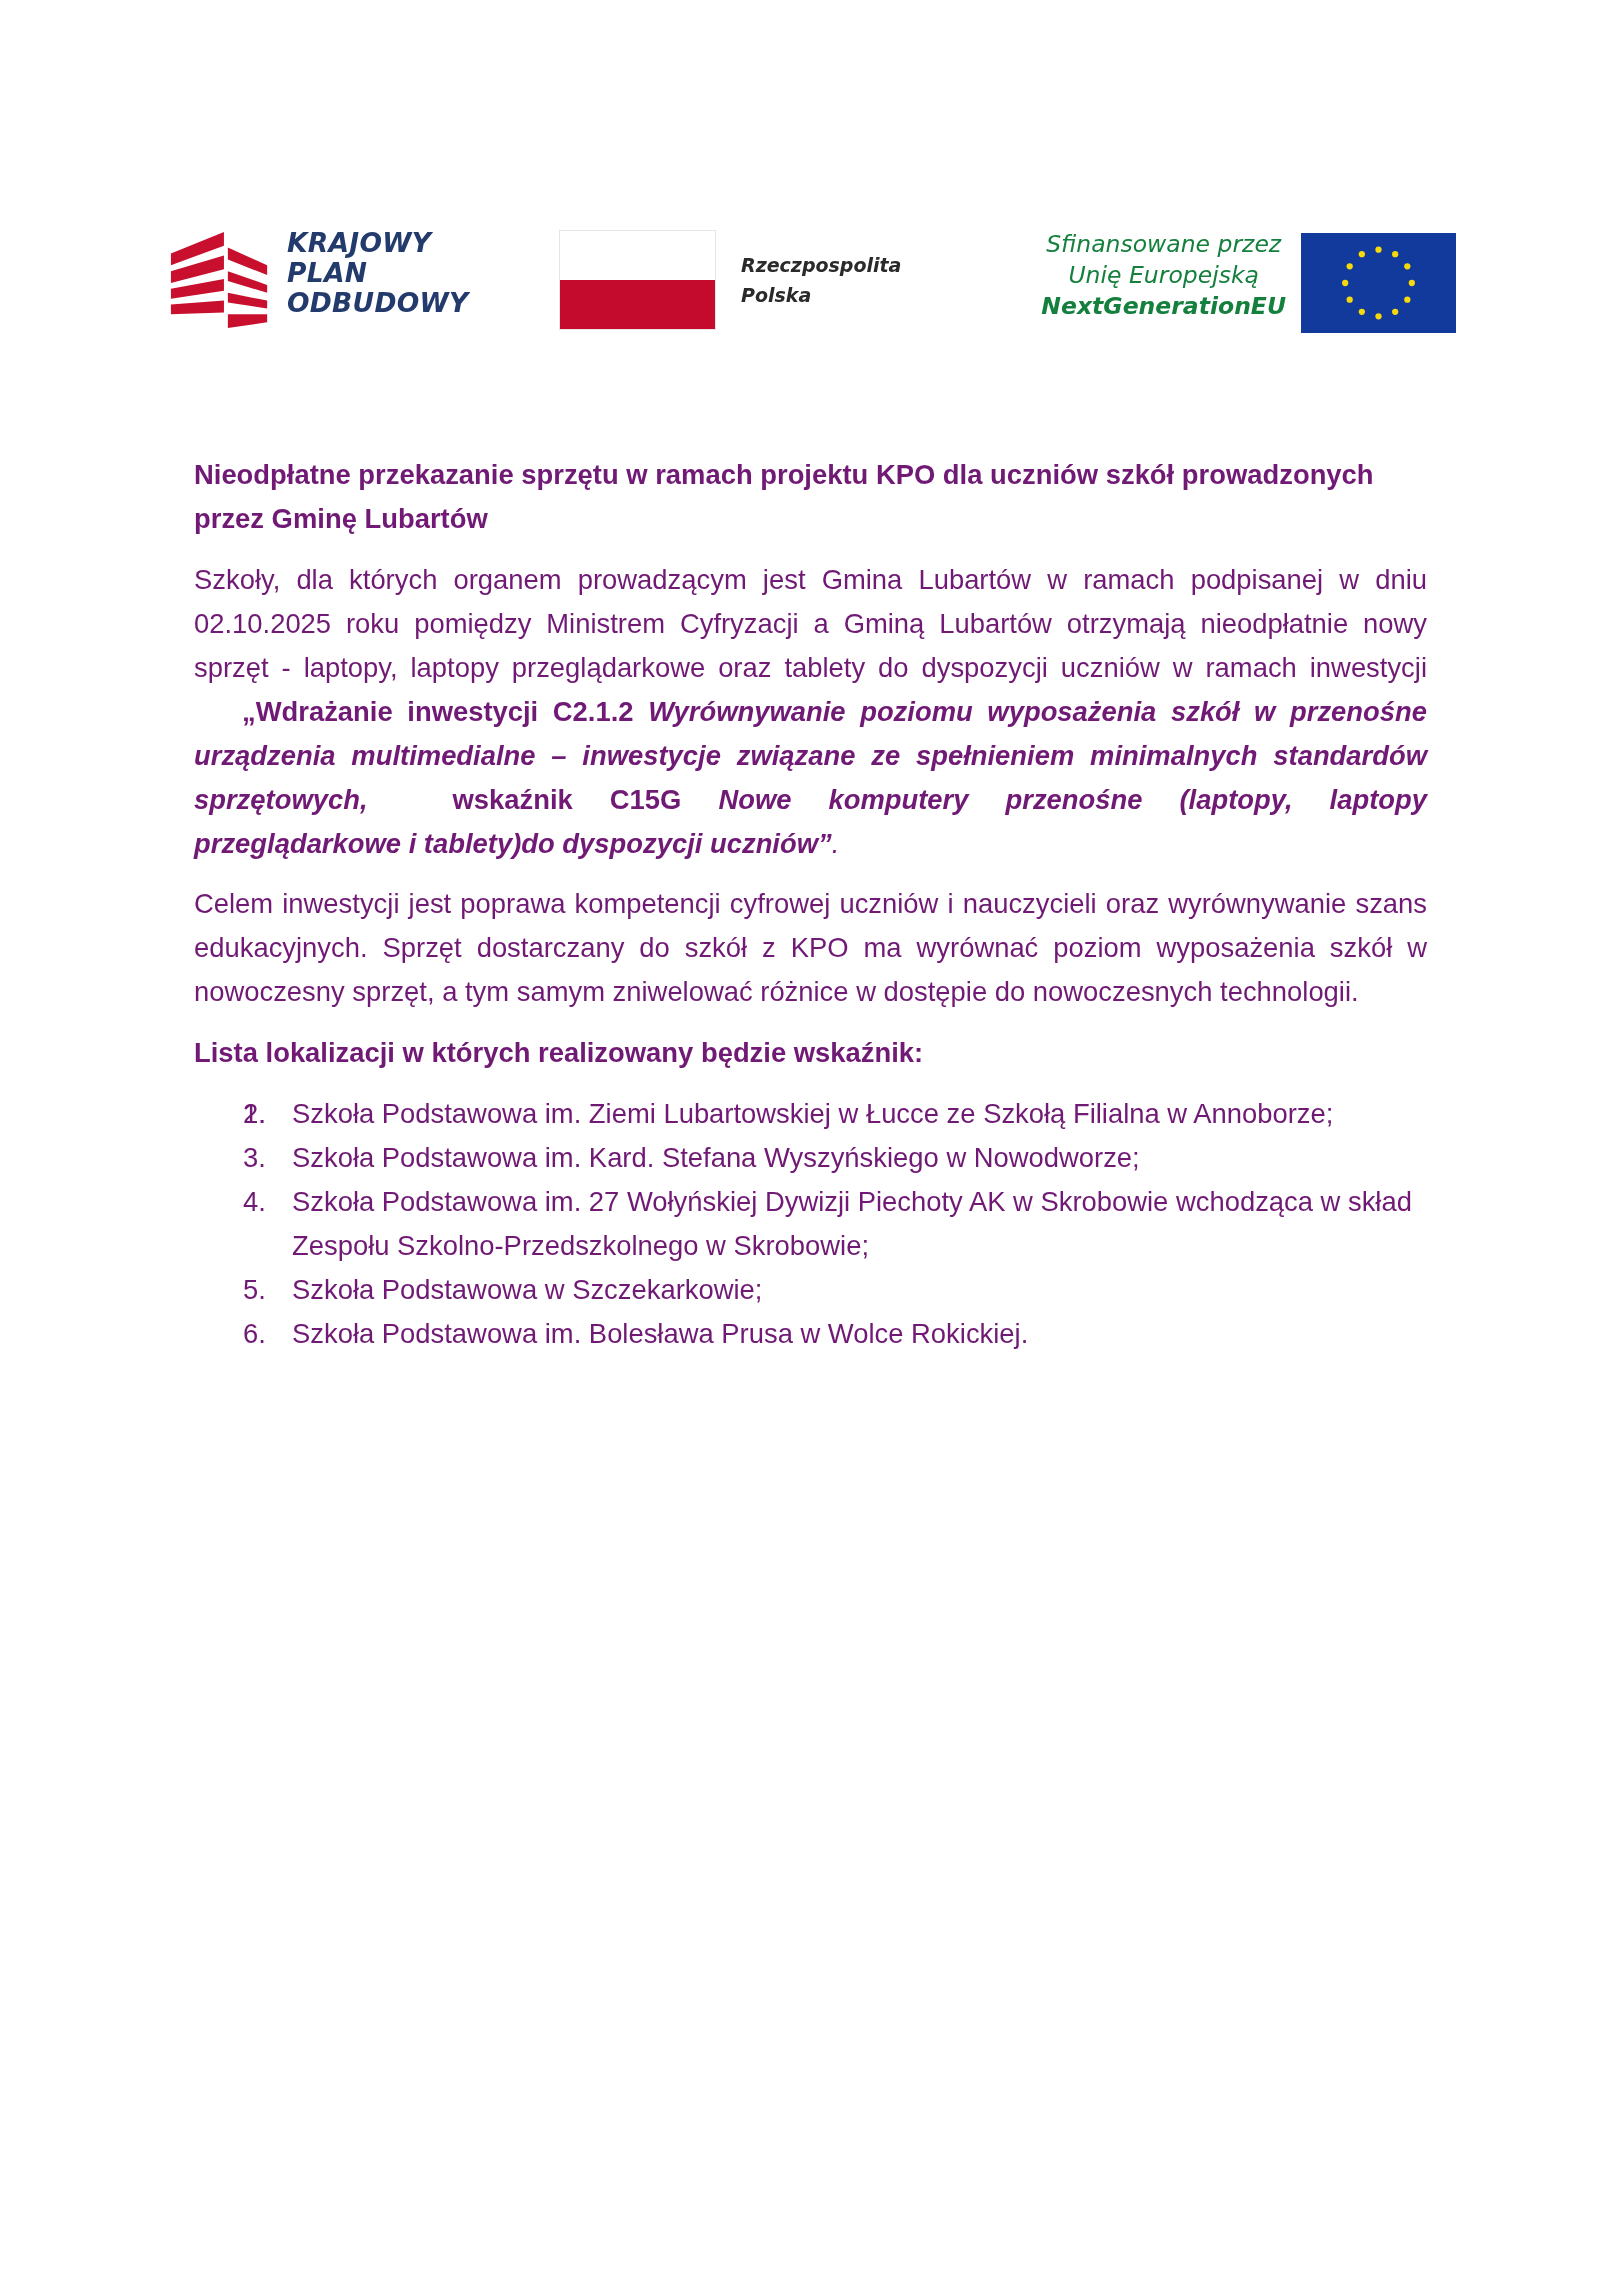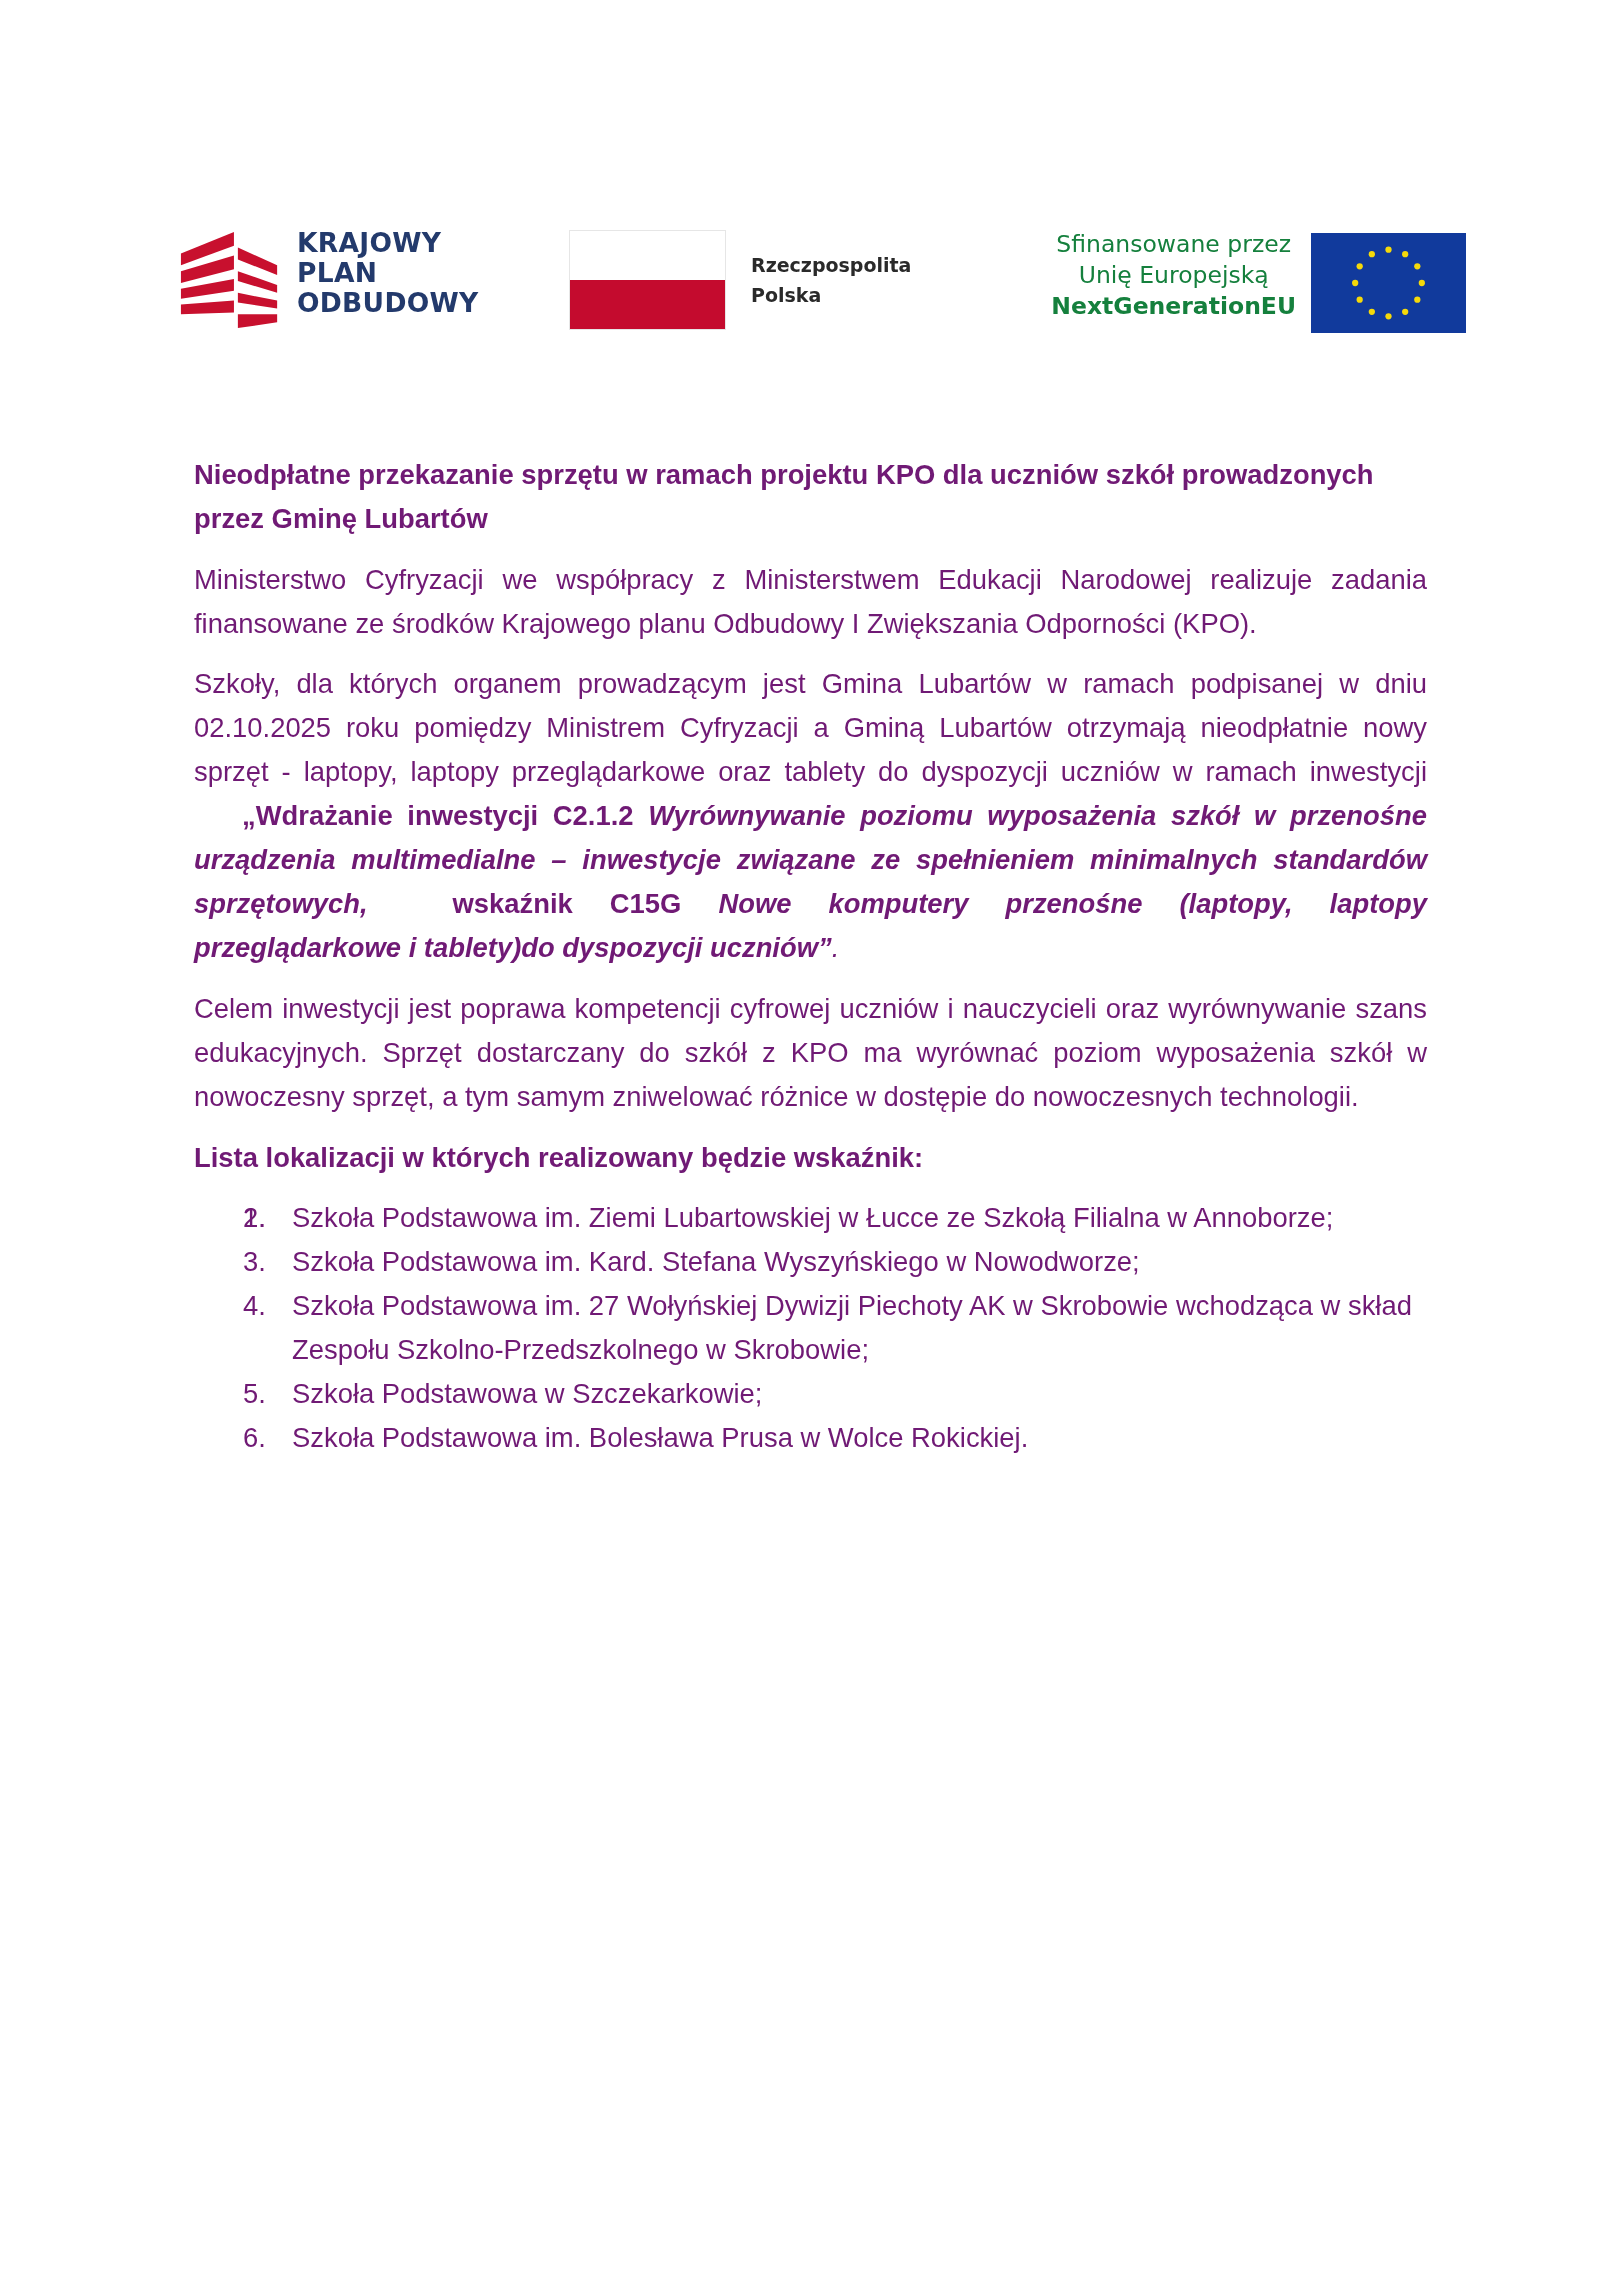--- a/index.html
+++ b/index.html
@@ -1,20 +1,20 @@
 <!DOCTYPE html>
 <html><head>
 <meta charset="utf-8">
 <style>
   html, body { margin: 0; padding: 0; background: #ffffff; }
   body { width: 1621px; height: 2293px; position: relative; overflow: hidden;
          font-family: "Liberation Sans", "DejaVu Sans", sans-serif; color: #111111; }
 
   
-  .logos { position: absolute; top: 221px; left: 177px; width: 1294px; height: 113px; }
+  .logos { position: absolute; top: 221px; left: 167px; width: 1294px; height: 113px; font-style: italic; }
   .kpo { position: absolute; left: 0; top: 4.9px; height: 108px; width: 333px; }
   .kpo svg { position: absolute; left: 0; top: 0; }
   .kpo-text { position: absolute; left: 120px; top: 2px; font-family: "DejaVu Sans", sans-serif;
               font-weight: bold; color: #233a6c; font-size: 26.5px; line-height: 30px; letter-spacing: 0.3px; }
   .rp { position: absolute; left: 392px; top: 5.9px; width: 412px; height: 108px; }
   .flag { position: absolute; left: 0; top: 2.9px; width: 157px; height: 100px; border: 1px solid #e6e6e6; box-sizing: border-box; }
   .flag .white { height: 50%; background: #ffffff; }
   .flag .red { height: 50%; background: #c40b2e; }
   .rp-text { position: absolute; left: 182px; top: 23.5px; font-family: "DejaVu Sans", sans-serif; font-weight: bold;
              color: #2a2a2a; font-size: 19px; line-height: 30px; }
@@ -96,21 +96,20 @@
           <circle cx="49.6" cy="34.0" r="3.2" fill="#f5d90a"></circle>
           <circle cx="62.0" cy="21.6" r="3.2" fill="#f5d90a"></circle>
         </svg>
     </div>
   </div>
 </div>
 
 <div class="content">
   <p class="title">Nieodpłatne przekazanie sprzętu w ramach projektu KPO dla uczniów szkół prowadzonych przez Gminę Lubartów</p>
 
-  <p class="para">Ministerstwo Cyfryzacji we współpracy z Ministerstwem Edukacji Narodowej realizuje zadania finansowane ze środków Krajowego planu Odbudowy I Zwiększania Odporności (KPO).</p>
 
   <p class="para"><span>Szkoły, dla których organem prowadzącym jest Gmina Lubartów w ramach podpisanej w dniu 02.10.2025 roku pomiędzy Ministrem Cyfryzacji a Gminą Lubartów otrzymają nieodpłatnie nowy sprzęt - laptopy, laptopy przeglądarkowe oraz tablety do dyspozycji uczniów w ramach inwestycji </span><span class="b">„Wdrażanie inwestycji C2.1.2 </span><span class="bi">Wyrównywanie poziomu wyposażenia szkół w przenośne urządzenia multimedialne – inwestycje związane ze spełnieniem minimalnych standardów sprzętowych,</span><span class="b"> wskaźnik C15G </span><span class="bi">Nowe komputery przenośne (laptopy, laptopy przeglądarkowe i tablety)do dyspozycji uczniów”</span><span class="it">.</span></p>
 
   <p class="para">Celem inwestycji jest poprawa kompetencji cyfrowej uczniów i nauczycieli oraz wyrównywanie szans edukacyjnych. Sprzęt dostarczany do szkół z KPO ma wyrównać poziom wyposażenia szkół w nowoczesny sprzęt, a tym samym zniwelować różnice w dostępie do nowoczesnych technologii.</p>
 
   <p class="section-heading">Lista lokalizacji w których realizowany będzie wskaźnik:</p>
 
   <ol class="locations">
     <li><span class="num">1.</span></li>
     <li><span class="num">2.</span><span>Szkoła Podstawowa im. Ziemi Lubartowskiej w Łucce ze Szkołą Filialna w Annoborze;</span></li>

